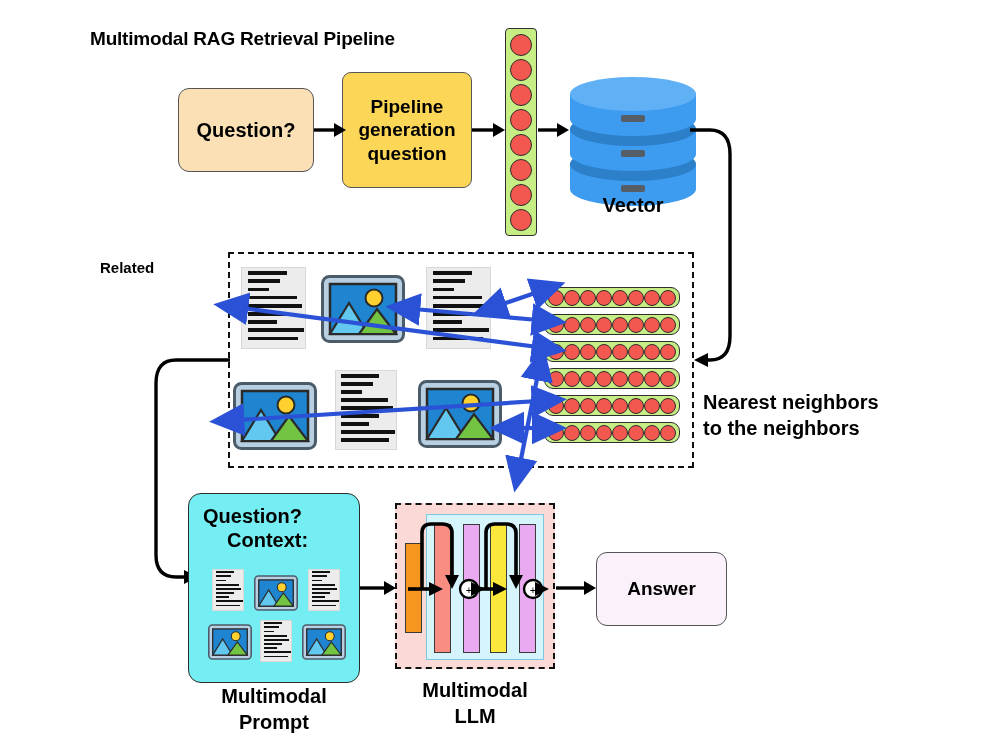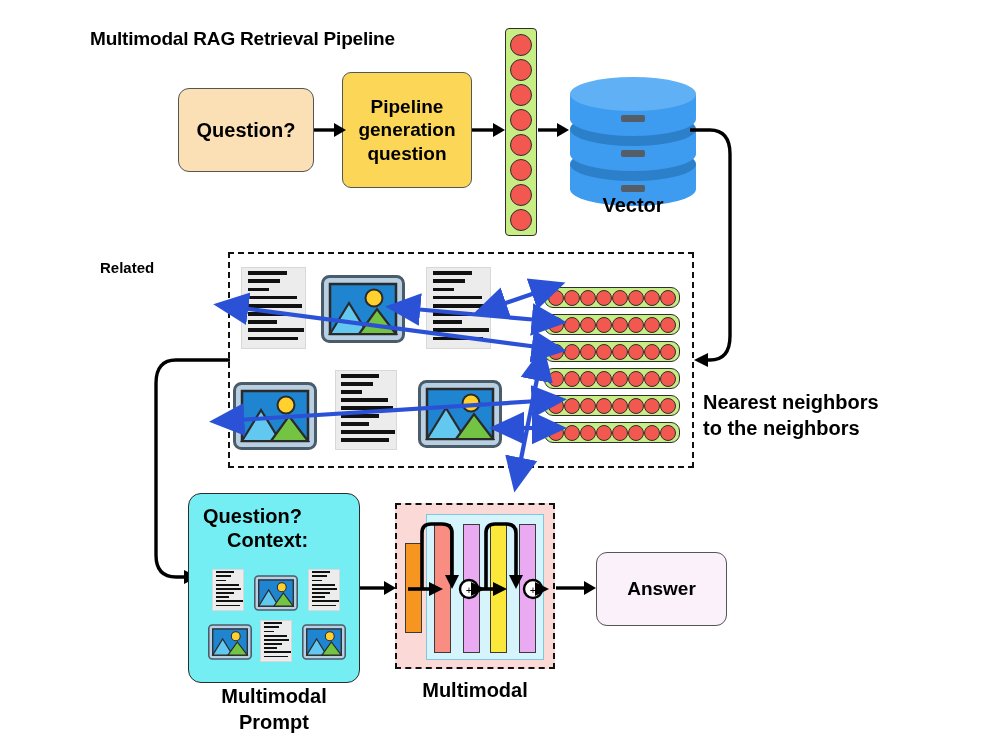--- a/index.html
+++ b/index.html
@@ -354,20 +354,21 @@
   </g>
   <g>
     <circle cx="138" cy="86" r="9" fill="#fff" stroke="#000" stroke-width="2.4"></circle>
     <text x="138" y="91" font-size="11" font-family="'Liberation Sans',sans-serif" text-anchor="middle" fill="#000">+</text>
     <polygon points="140,79 154,86 140,93" fill="#000"></polygon>
   </g>
 </svg>
 
 <div class="abs lbl" style="left:395px;top:678px;width:160px;">
   <div>Multimodal</div>
+  <div>LLM</div>
 </div>
 
 <svg class="abs" style="left:556px;top:576px;" width="44" height="26">
   <line x1="0" y1="12" x2="30" y2="12" stroke="#000" stroke-width="3.4"></line>
   <polygon points="28,5 40,12 28,19" fill="#000"></polygon>
 </svg>
 
 <div class="abs box a-box" style="left:596px;top:552px;width:131px;height:74px;">
   <span>Answer</span>
 </div>

